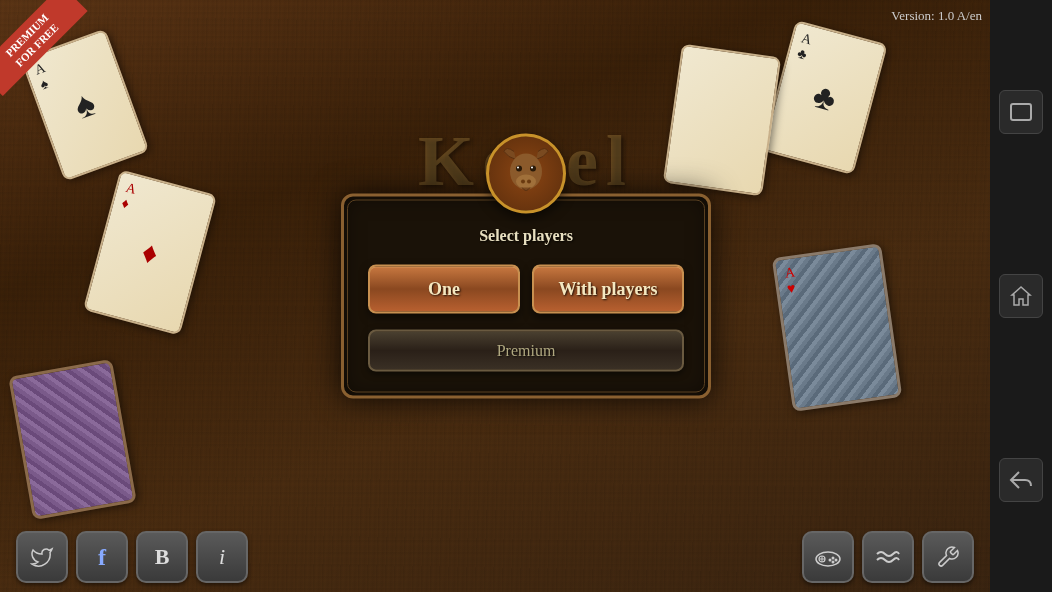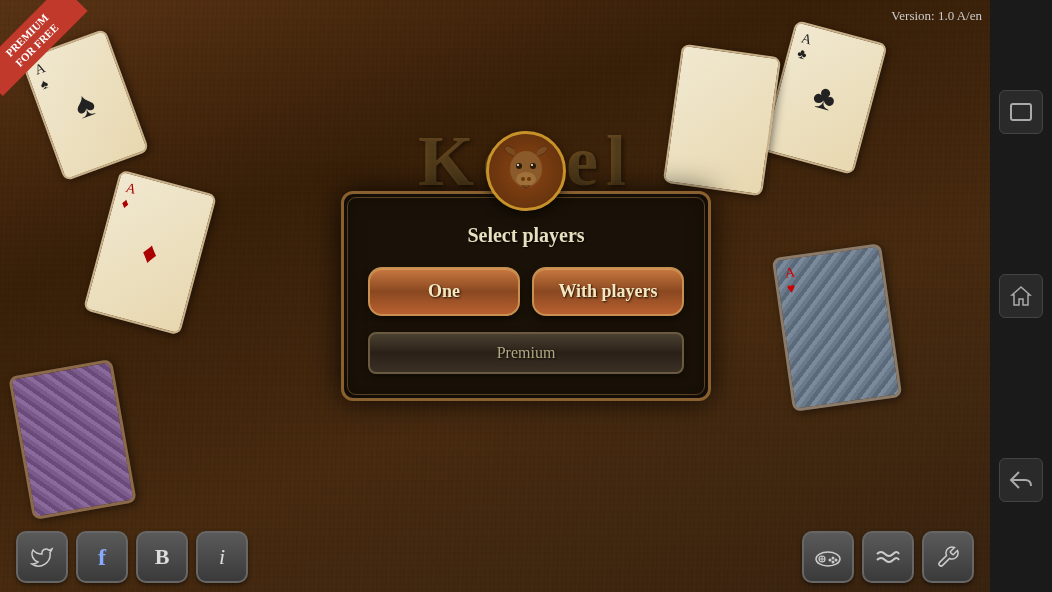--- a/index.html
+++ b/index.html
@@ -243,39 +243,39 @@
       color: rgba(200,160,80,0.3);
       letter-spacing: 8px;
       z-index: 5;
       text-shadow: 2px 2px 4px rgba(0,0,0,0.5);
       white-space: nowrap;
     }
 
     .dialog-title {
       color: #e8dfc0;
       text-align: center;
-      font-size: 20px;
+      font-size: 16px;
       font-weight: bold;
       margin-bottom: 20px;
       margin-top: 10px;
       text-shadow: 1px 1px 2px rgba(0,0,0,0.8);
     }
 
     .dialog-buttons {
       display: flex;
       gap: 12px;
       margin-bottom: 16px;
     }
 
     .btn-player {
       flex: 1;
       padding: 12px 16px;
       background: linear-gradient(180deg, #c87840, #8a4820, #b86030);
       border: 2px solid #c89050;
-      border-radius: 14px;
+      border-radius: 8px;
       color: #f5e8c0;
       font-size: 18px;
       font-weight: bold;
       font-family: Georgia, serif;
       cursor: pointer;
       text-align: center;
       box-shadow: 0 4px 8px rgba(0,0,0,0.5), inset 0 1px 0 rgba(255,220,150,0.3);
       text-shadow: 1px 1px 2px rgba(0,0,0,0.8);
     }
 

